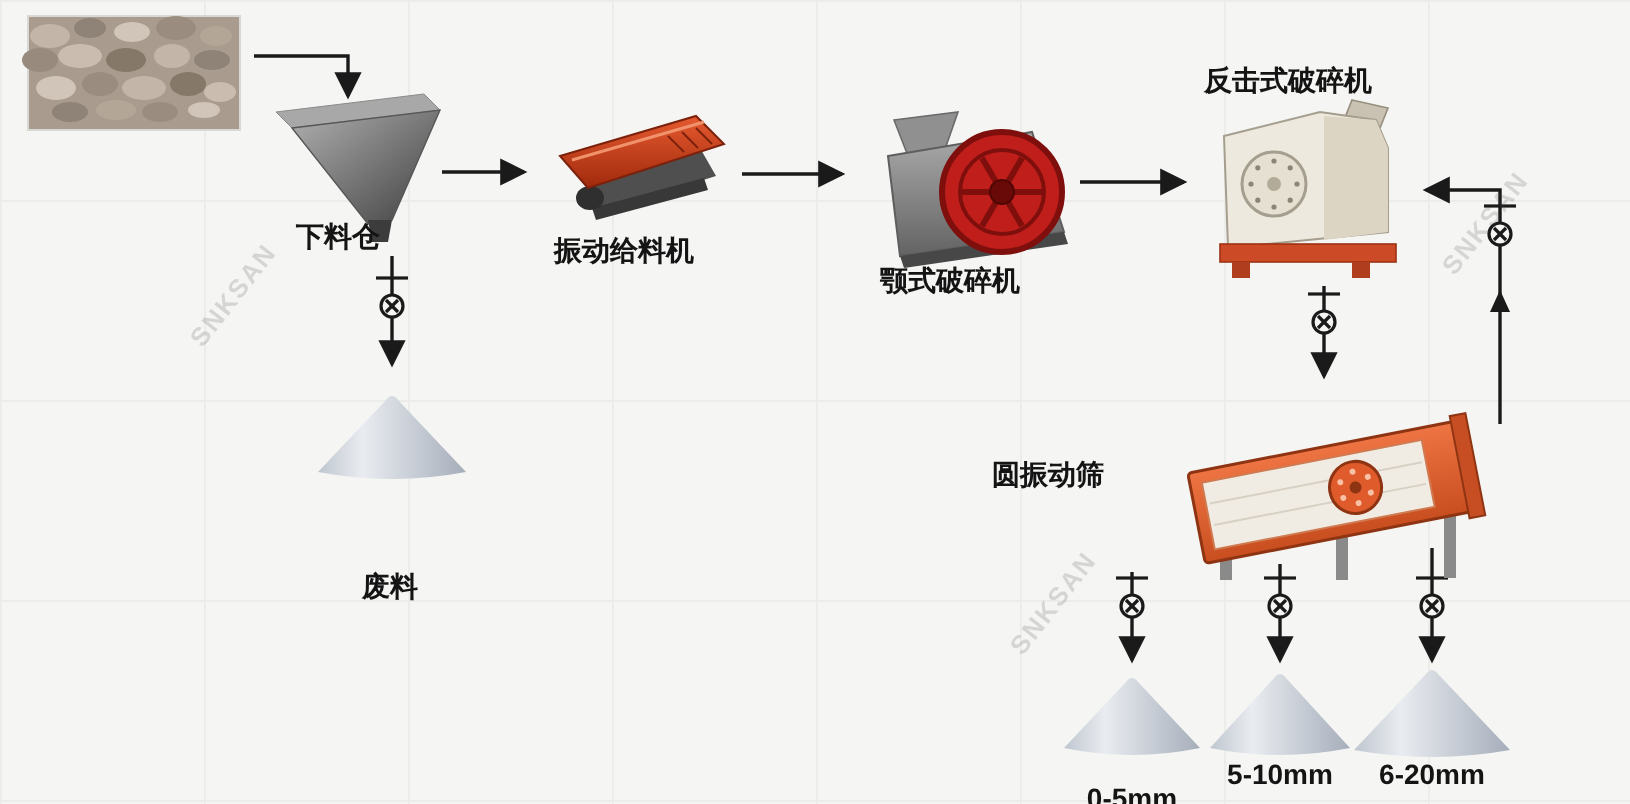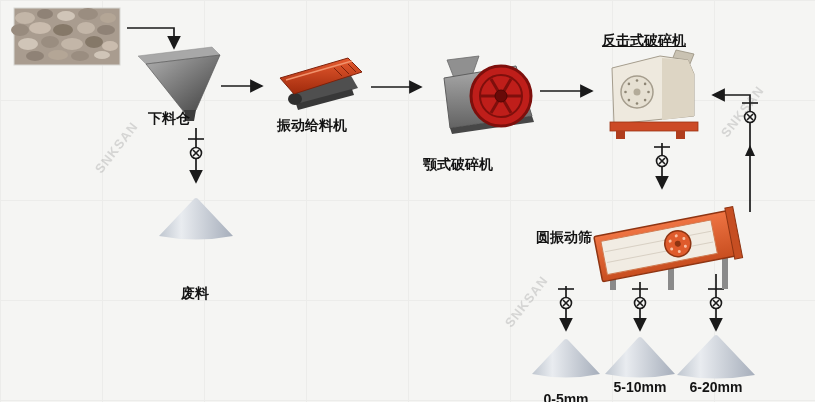--- a/index.html
+++ b/index.html
@@ -216,23 +216,23 @@
       </g>
     </g>
 
     <path d="M532,374 Q566,381 600,374 L569,341 Q566,337 563,341 Z" fill="url(#gradCone)"></path>
     <path d="M605,374 Q640,381 675,374 L643,339 Q640,335 637,339 Z" fill="url(#gradCone)"></path>
     <path d="M677,375 Q716,382 755,375 L719,337 Q716,333 713,337 Z" fill="url(#gradCone)"></path>
   </svg>
 
   <div class="lbl" style="left:127px;top:111px;margin-left:21px;">下料仓</div>
   <div class="lbl" style="left:277px;top:118px;text-align:right;">振动给料机</div>
-  <div class="lbl" style="left:423px;top:133px;margin-top:24px;">颚式破碎机</div>
-  <div class="lbl" style="left:602px;top:33px;text-decoration:underline;">反击式破碎机</div>
-  <div class="lbl" style="left:536px;top:230px;">圆振动筛</div>
+  <div class="lbl" style="left:440px;top:133px;">颚式破碎机</div>
+  <div class="lbl" style="left:602px;top:33px;">反击式破碎机</div>
+  <div class="lbl" style="left:496px;top:230px;">圆振动筛</div>
   <div class="lbl" style="left:181px;top:242px;margin-top:44px;">废料</div>
   <div class="lbl center" style="left:566px;top:392px;">0-5mm</div>
   <div class="lbl center" style="left:640px;top:380px;">5-10mm</div>
   <div class="lbl center" style="left:716px;top:380px;">6-20mm</div>
 
   <span class="wm" style="left:86px;top:140px;">SNKSAN</span>
   <span class="wm" style="left:496px;top:294px;">SNKSAN</span>
   <span class="wm" style="left:712px;top:104px;">SNKSAN</span>
 
 </div>

